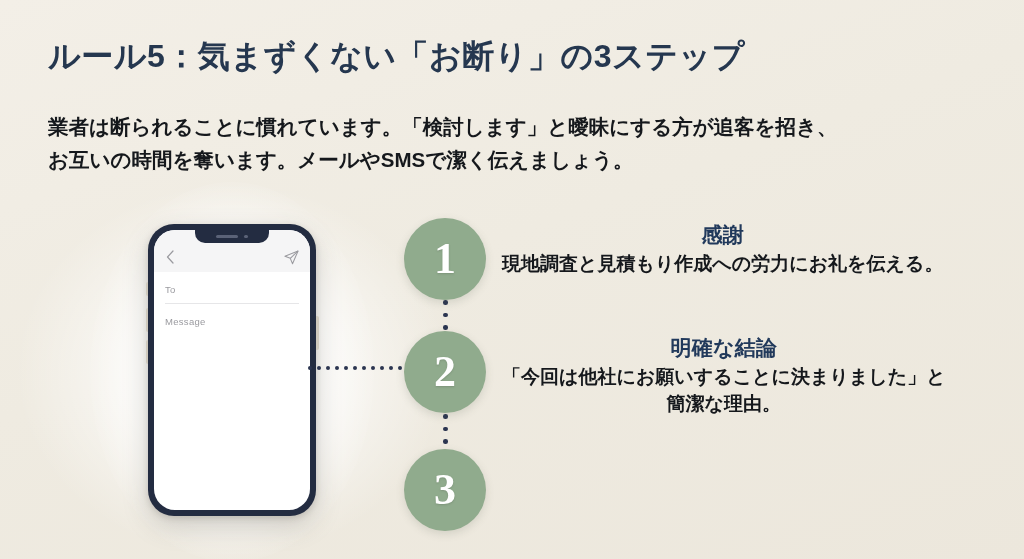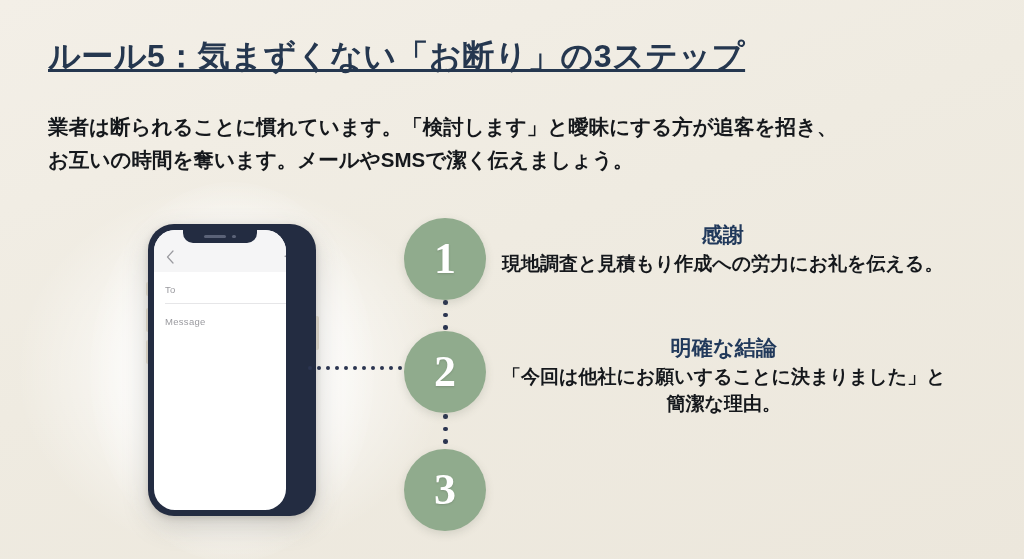--- a/index.html
+++ b/index.html
@@ -29,21 +29,20 @@
     position: absolute;
     left: 48px;
     top: 36px;
     width: 900px;
     font-size: 32px;
     font-weight: bold;
     letter-spacing: 0.5px;
     color: #25374f;
     line-height: 1.25;
     white-space: nowrap;
-    text-decoration: underline;
   }
   .slide-subtitle {
     position: absolute;
     left: 48px;
     top: 110px;
     width: 930px;
     font-size: 20.5px;
     font-weight: bold;
     color: #15181c;
     line-height: 1.62;
@@ -95,21 +94,21 @@
     left: auto;
     right: -2.5px;
     top: 92px;
     height: 34px;
     border-radius: 0 2px 2px 0;
   }
   .phone-screen {
     position: absolute;
     left: 6px;
     top: 6px;
-    width: 132px;
+    width: 156px;
     height: 280px;
     background: #ffffff;
     border-radius: 21px;
     overflow: hidden;
   }
   .phone-notch {
     position: absolute;
     left: 50%;
     transform: translateX(-50%);
     top: 0;

